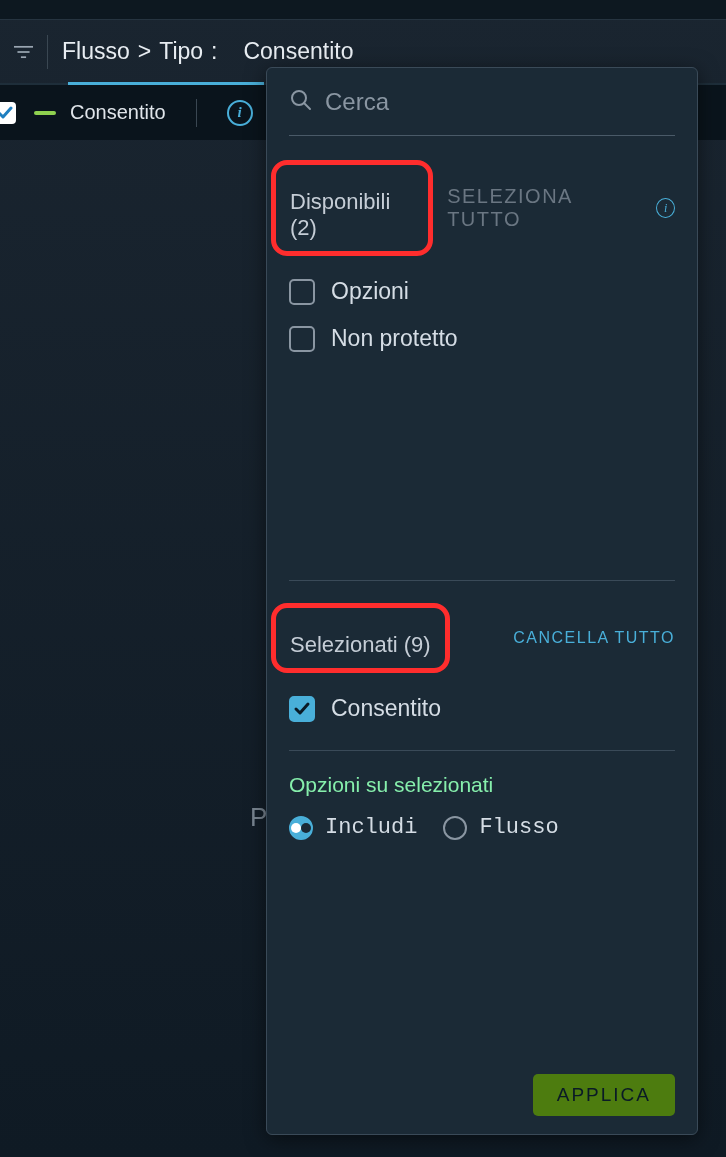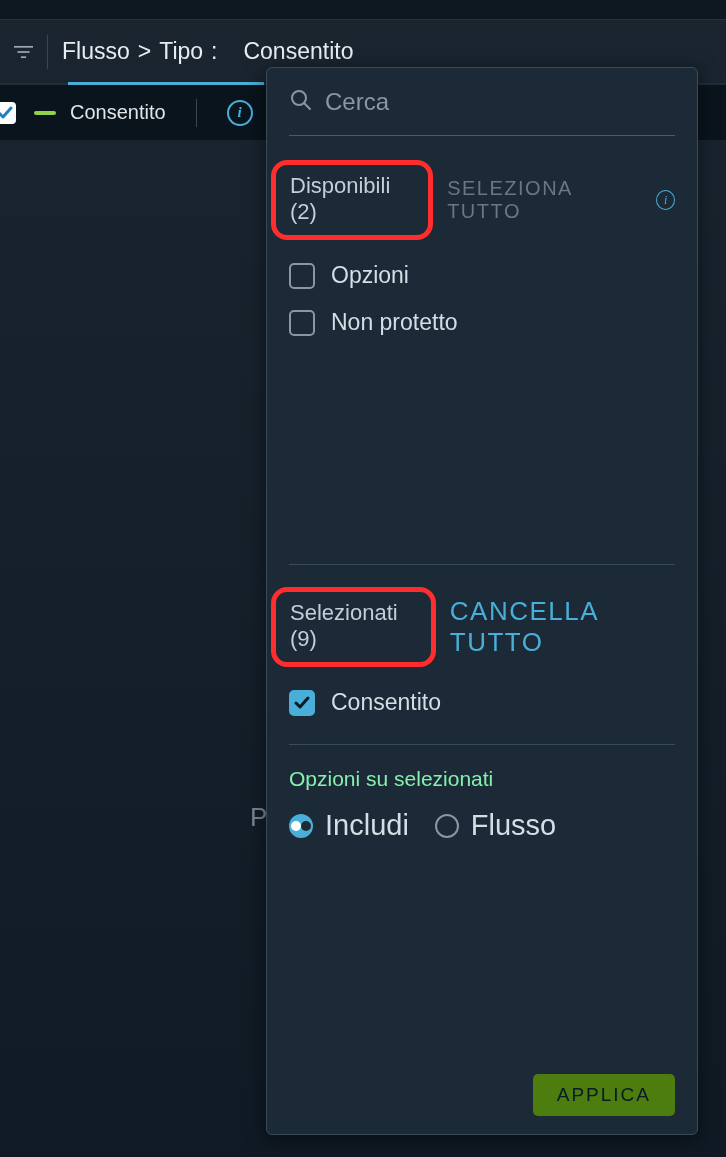--- a/index.html
+++ b/index.html
@@ -164,33 +164,33 @@
   }
 
   .count-label {
     font-size: 22px;
     color: #c5cdd6;
   }
 
   .highlight-box {
     border: 5px solid #ff2d2d;
     border-radius: 16px;
-    padding: 8px 14px 10px 14px;
+    padding: 24px 14px 10px 14px;
     margin-left: -18px;
   }
 
   .select-all {
     font-size: 20px;
     color: #6a7682;
     letter-spacing: 1.5px;
     font-weight: 500;
   }
 
   .clear-all {
-    font-size: 26px;
+    font-size: 16px;
     color: #49afd9;
     letter-spacing: 1.5px;
     font-weight: 500;
     cursor: pointer;
     margin-left: auto;
   }
 
   .info-small {
     width: 20px;
     height: 20px;
@@ -288,22 +288,23 @@
   .radio.selected {
     position: relative;
   }
   .radio.selected .dot {
     width: 10px;
     height: 10px;
     background: #fff;
     border-radius: 50%;
   }
   .radio-label {
-    font-size: 29px;
+    font-size: 22px;
     color: #d5dde5;
+    font-family: Liberation Mono, monospace;
   }
 
   .footer {
     margin-top: auto;
     display: flex;
     justify-content: flex-end;
   }
 
   .apply-btn {
     background: #4d7c0f;

